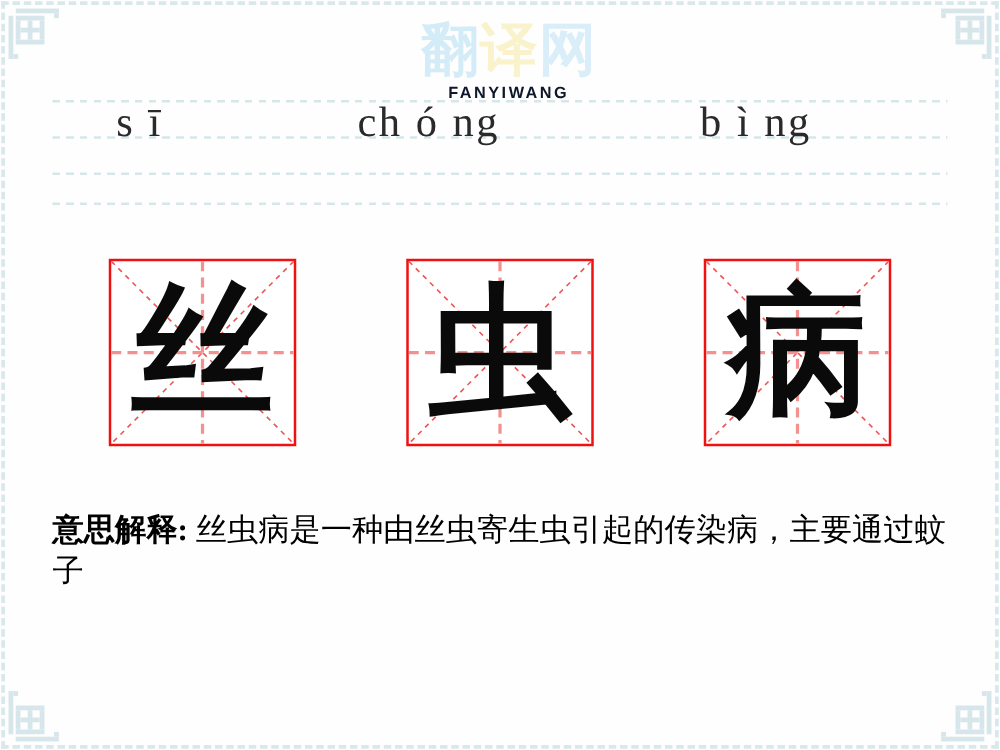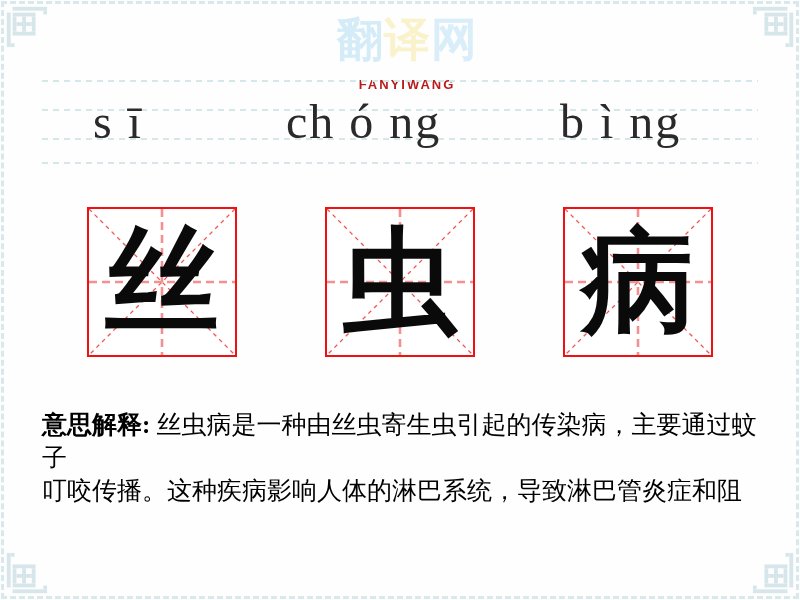--- a/index.html
+++ b/index.html
@@ -16,26 +16,26 @@
   .corner svg{display:block;width:100%;height:100%;}
   .corner.tl{top:3px;left:3px;}
   .corner.tr{top:3px;right:3px;transform:scaleX(-1);}
   .corner.bl{bottom:3px;left:3px;transform:scaleY(-1);}
   .corner.br{bottom:3px;right:3px;transform:scale(-1,-1);}
   
   .watermark{position:absolute;top:14px;left:337px;text-align:center;
     font-family:"Liberation Sans","DejaVu Sans",sans-serif;font-weight:bold;}
   .wm-chars{display:flex;gap:1px;font-size:46px;line-height:1.1;}
   .wm-c0{color:#d3ecf8;} .wm-c1{color:#f9f2cb;} .wm-c2{color:#d9eef9;}
-  .wm-sub{font-size:13px;letter-spacing:2px;color:#b91c1c;margin-top:12px;}
+  .wm-sub{font-size:13px;letter-spacing:2px;color:#0f172a;margin-top:1px;}
   
   .pinyin-line{position:absolute;left:42px;width:716px;height:2px;
     background:repeating-linear-gradient(90deg,#d6e7ea 0 6px,transparent 6px 11px);}
   .pl-1{top:80px;} .pl-2{top:109px;} .pl-3{top:138px;} .pl-4{top:162px;}
-  .syllable{position:absolute;top:98px;font-size:48px;line-height:1;
+  .syllable{position:absolute;top:82px;font-size:34px;line-height:1;
     color:#2a2a2a;letter-spacing:2px;white-space:pre;}
   .sy-1{left:93px;} .sy-2{left:286px;} .sy-3{left:560px;}
   
   .hanzi-box{position:absolute;top:207px;width:150px;height:150px;
     box-sizing:border-box;border:2px solid #ef1111;background:#ffffff;}
   .hb-1{left:87px;} .hb-2{left:325px;} .hb-3{left:563px;}
   .hanzi-box svg{position:absolute;inset:0;width:100%;height:100%;}
   .hanzi{position:absolute;inset:0;display:flex;align-items:center;justify-content:center;
     font-size:114px;font-weight:bold;color:#0a0a0a;
     font-family:"DejaVu Serif","Liberation Serif",serif;}
@@ -158,16 +158,15 @@
       <line x1="0" y1="0" x2="146" y2="146" stroke="#ef5555" stroke-width="1.3" stroke-dasharray="4 4"></line>
       <line x1="146" y1="0" x2="0" y2="146" stroke="#ef5555" stroke-width="1.3" stroke-dasharray="4 4"></line>
       <line x1="73" y1="0" x2="73" y2="146" stroke="#f59090" stroke-width="2.6" stroke-dasharray="8 5"></line>
       <line x1="0" y1="73" x2="146" y2="73" stroke="#f59090" stroke-width="2.6" stroke-dasharray="8 5"></line>
     </svg>
     <div class="hanzi">病</div>
   </div>
 
   <div class="definition">
     <div class="def-line"><span class="label">意思解释:</span><span> 丝虫病是一种由丝虫寄生虫引起的传染病，主要通过蚊子</span></div>
-    <div class="def-line">叮咬传播。这种疾病影响人体的淋巴系统，导致淋巴管炎症和阻</div>
   </div>
 
 </div>
 
 </body></html>

